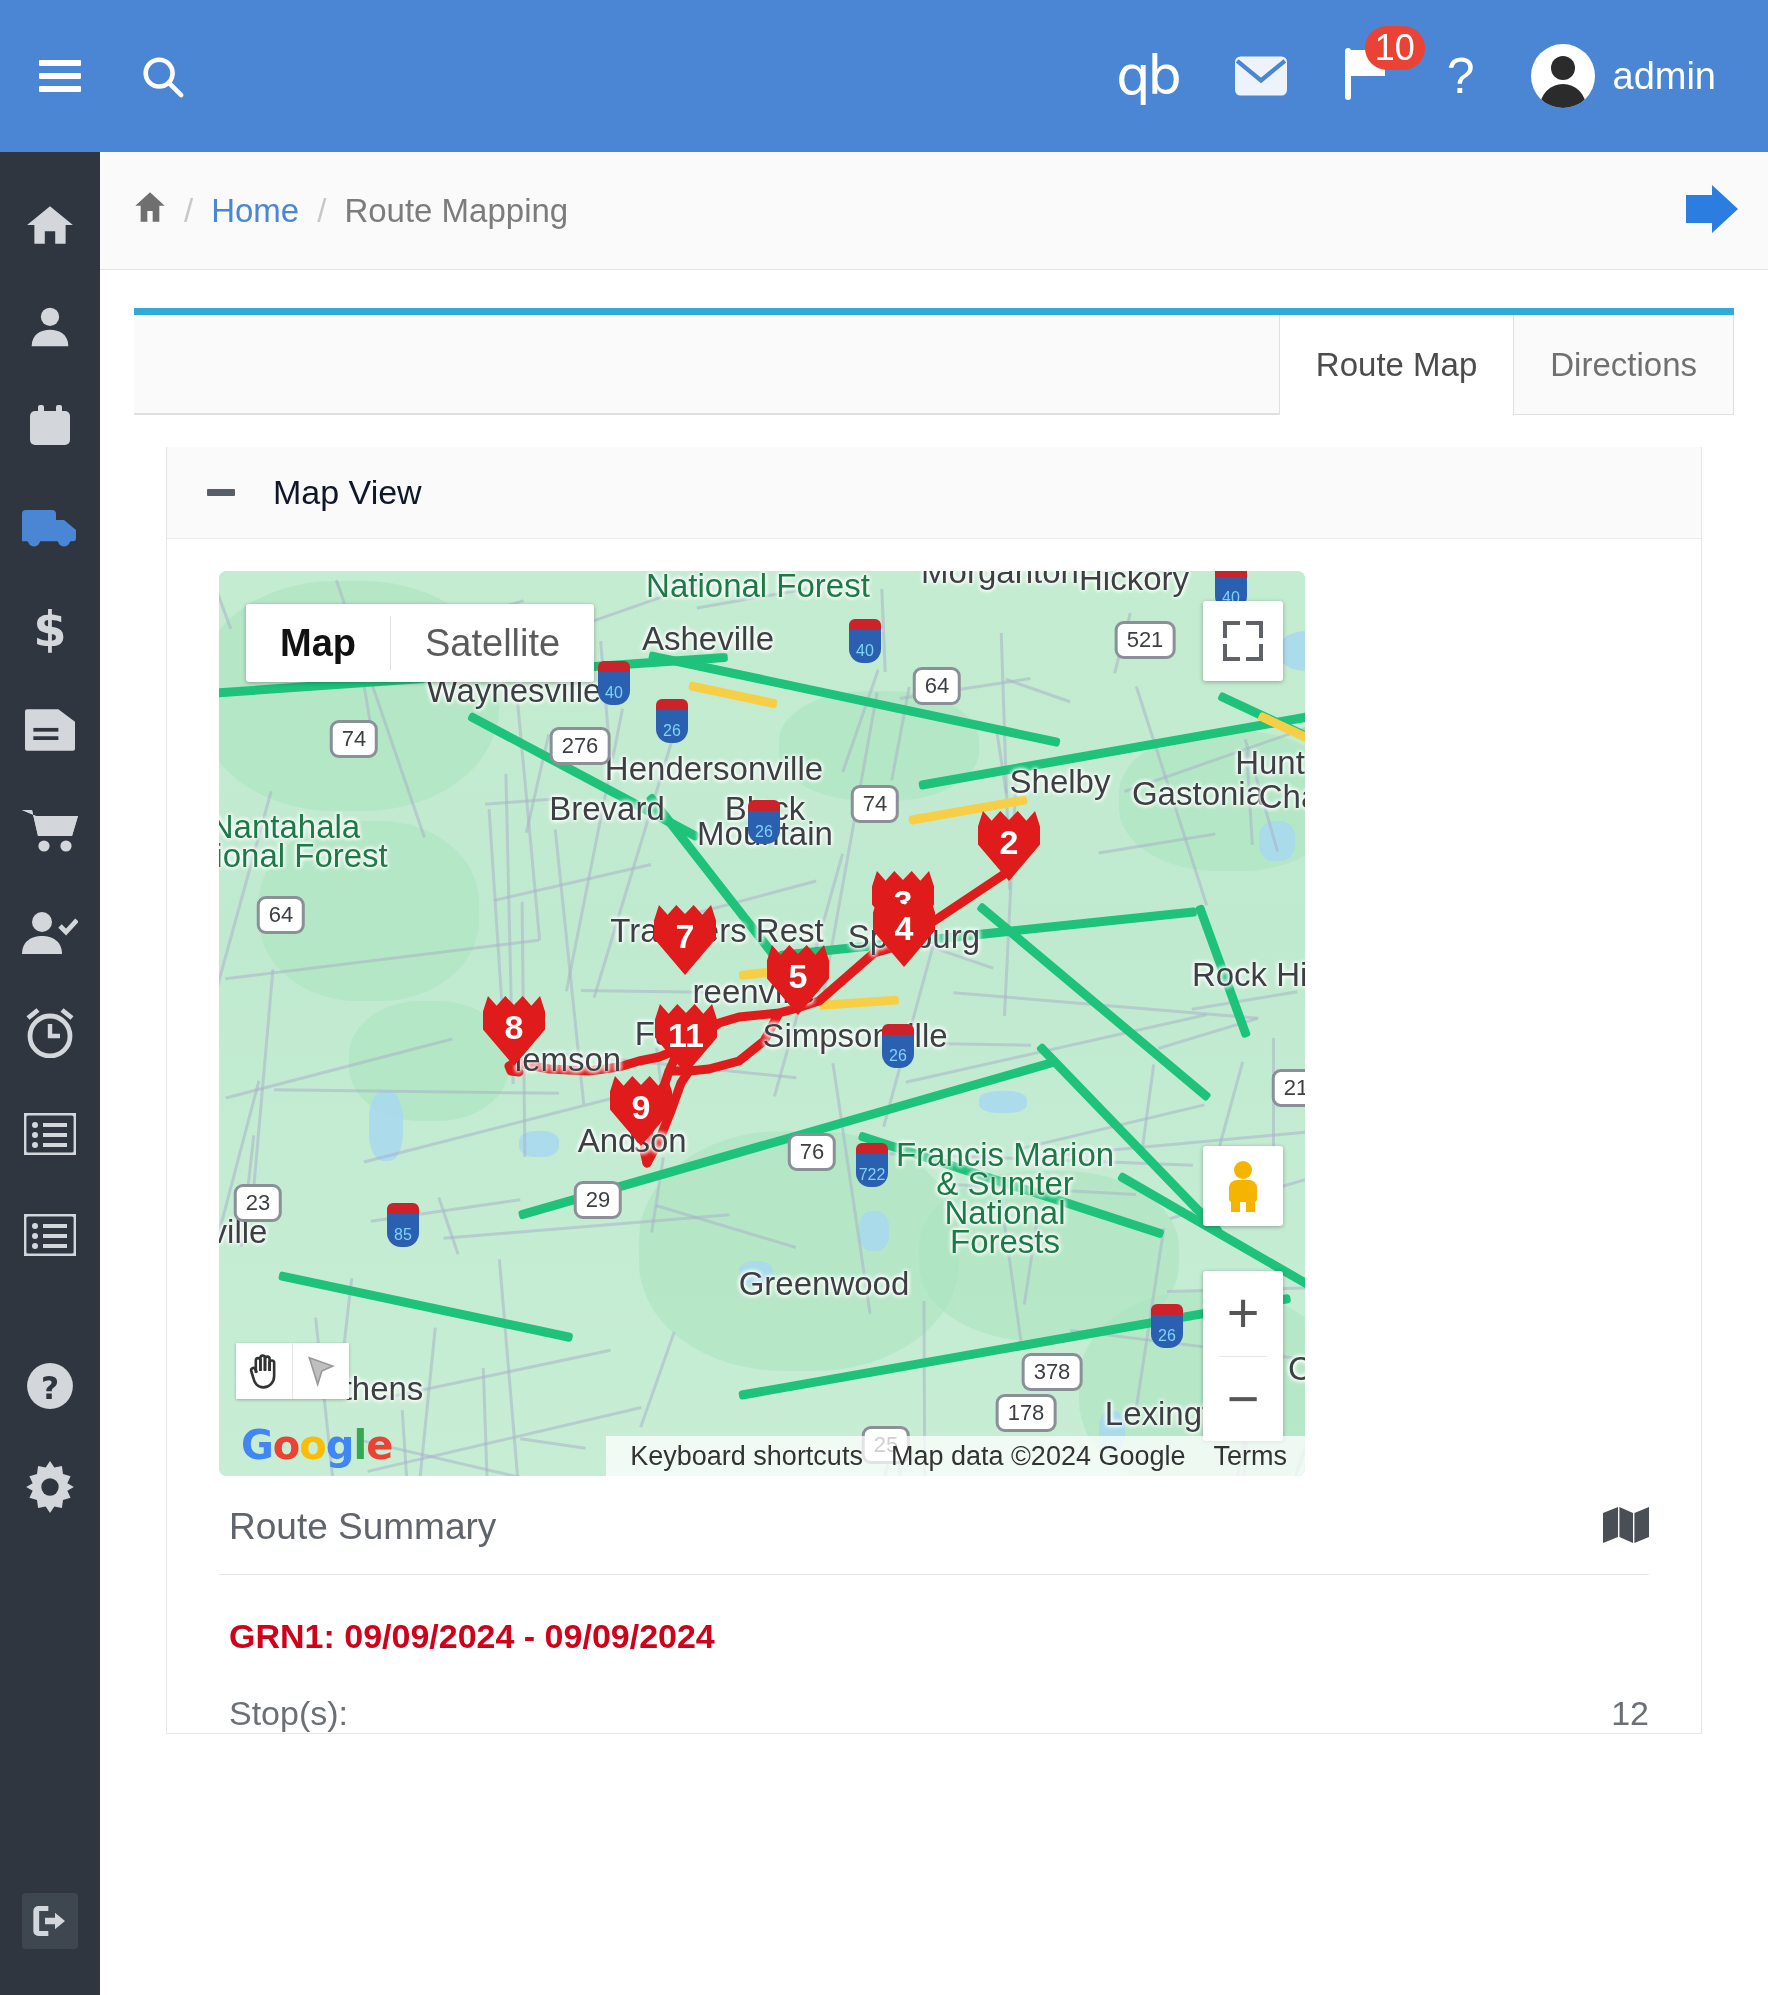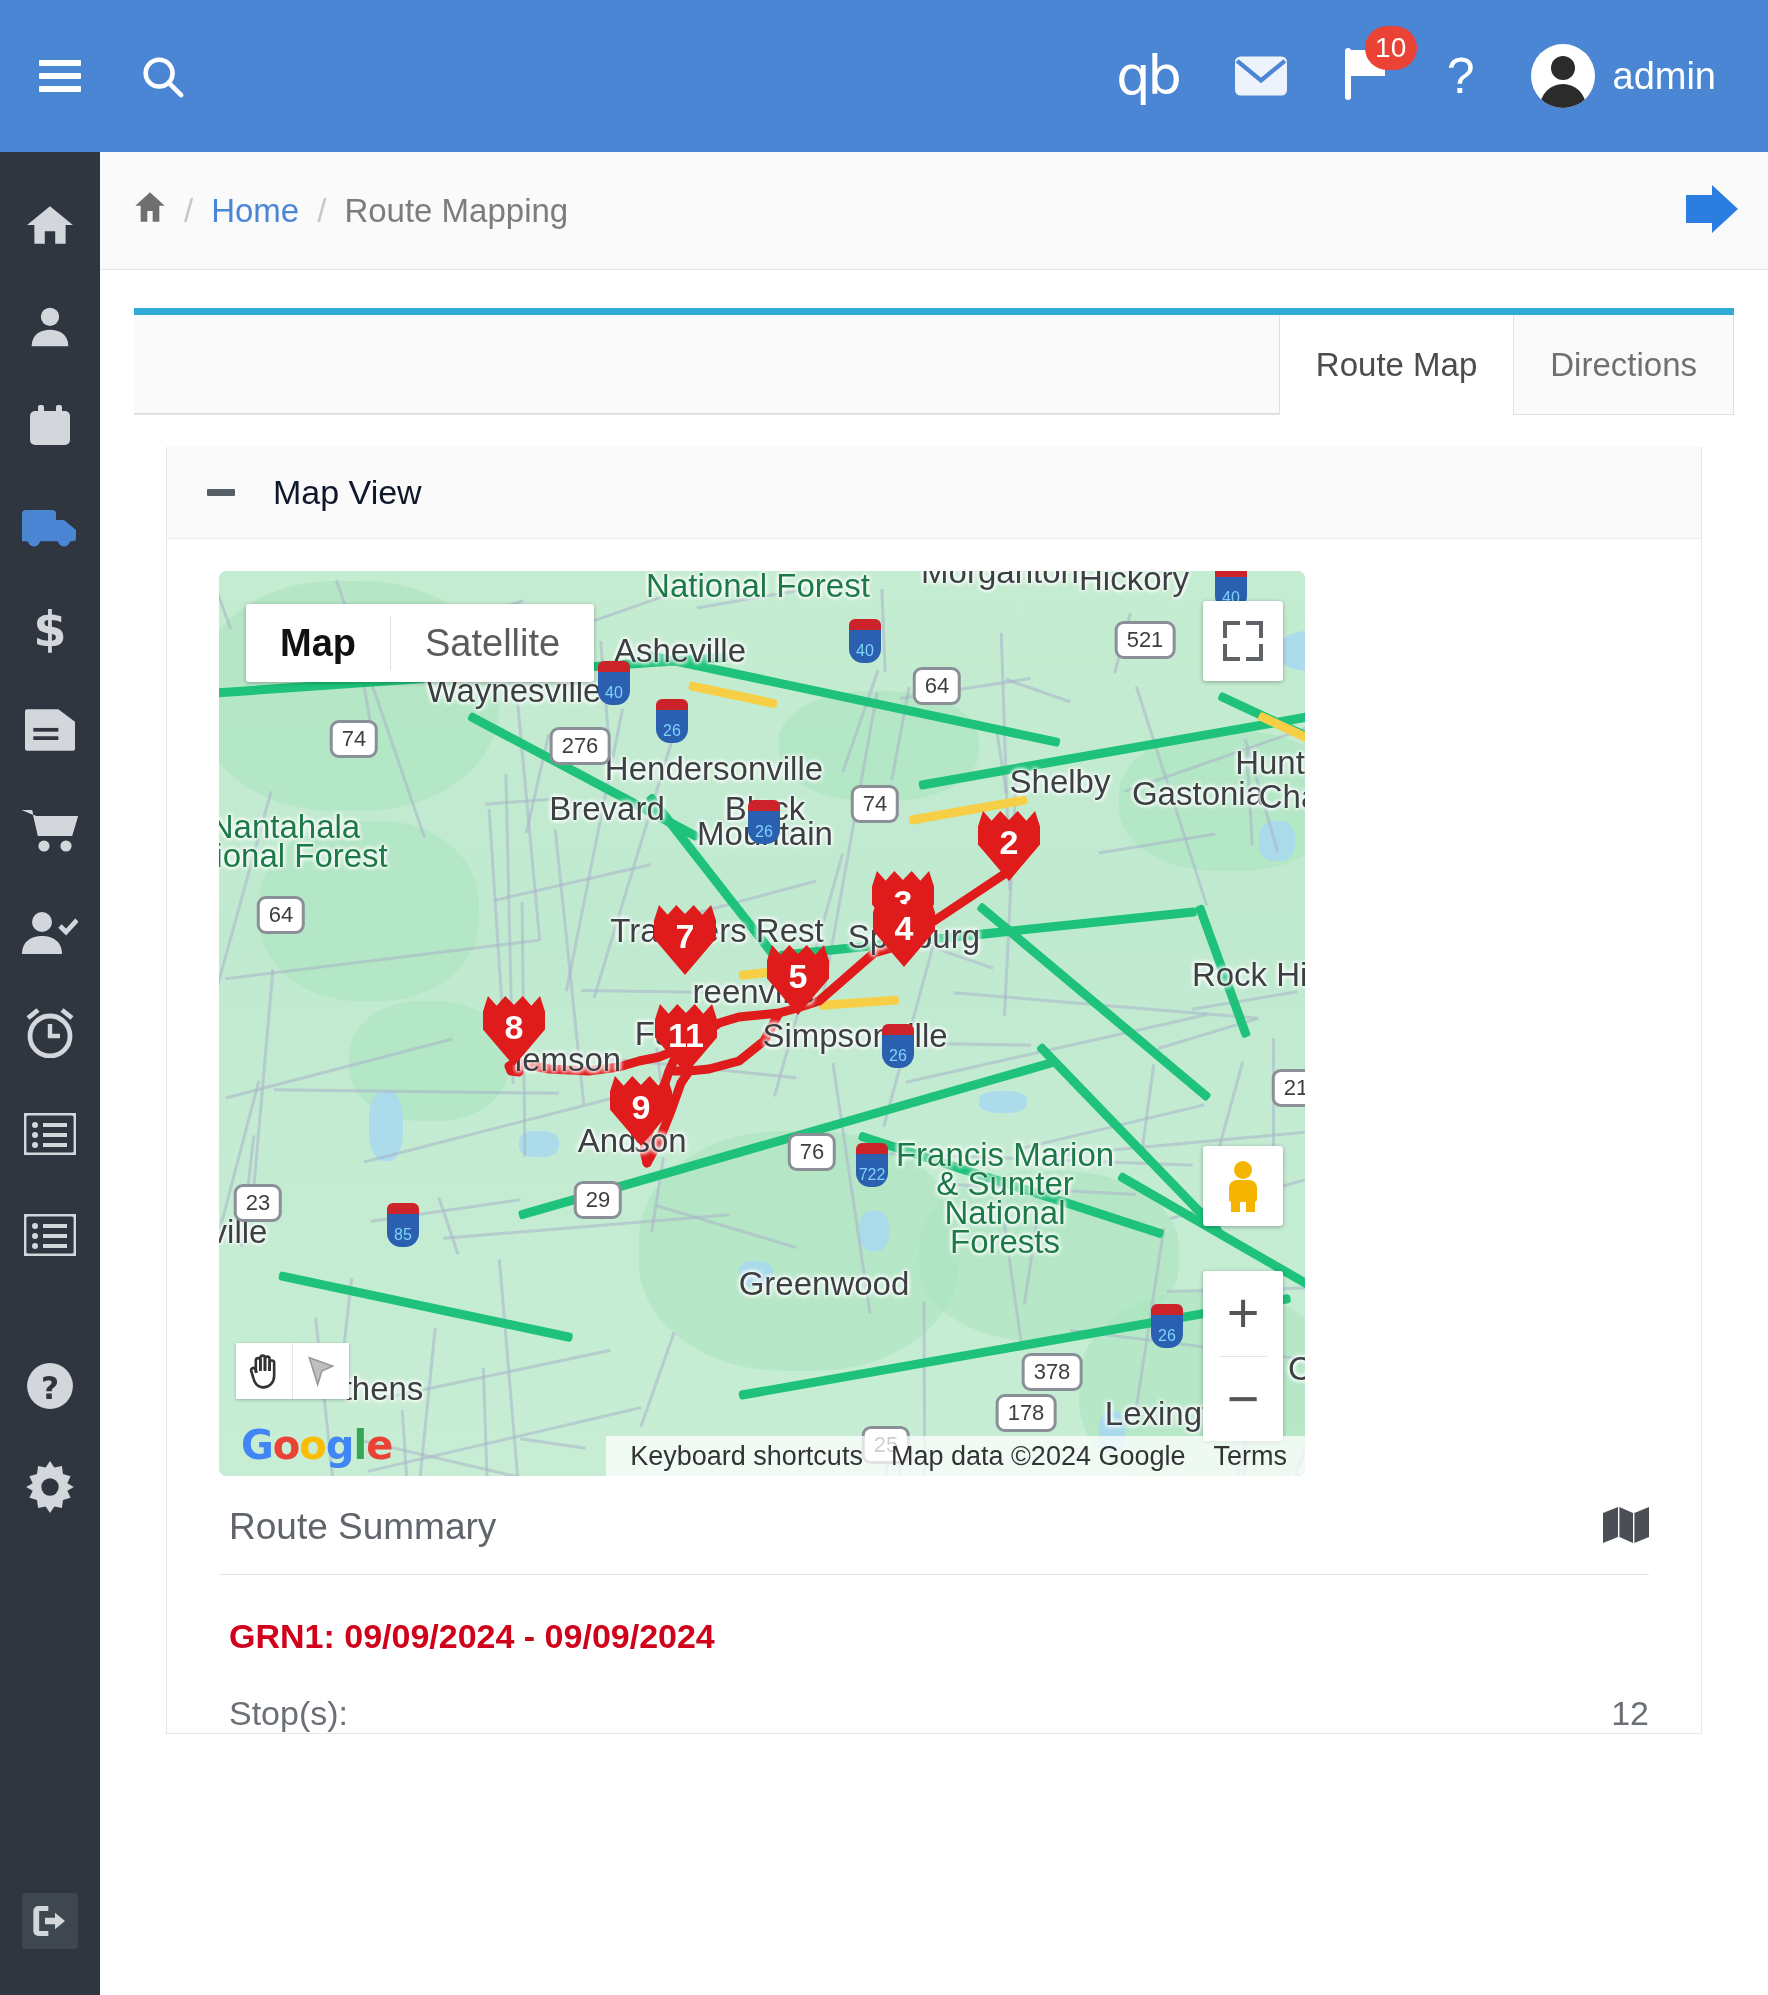--- a/index.html
+++ b/index.html
@@ -21,21 +21,21 @@
     justify-content: center; color: #fff; cursor: pointer;
   }
   .hamburger { width: 42px; height: 32px; display:flex; flex-direction: column; justify-content: space-between; }
   .hamburger i { display:block; height: 6px; background: #fff; border-radius: 1px; }
   .tb-right { margin-left: auto; display: flex; align-items: center; gap: 56px; padding-right: 52px; }
   .qb-logo { font-size: 54px; font-weight: 400; color: #fff; letter-spacing: -3px;
              font-family: "DejaVu Sans", sans-serif; line-height: 1; cursor: pointer;}
   .flag-wrap { position: relative; cursor: pointer; }
   .badge {
     position: absolute; top: -22px; left: 22px; min-width: 52px; height: 44px;
-    background: #ea4335; color: #fff; border-radius: 26px; font-size: 28px;
+    background: #ea4335; color: #fff; border-radius: 26px; font-size: 36px;
     display: flex; align-items: center; justify-content: center; font-weight: 400;
     padding: 0 10px;
   }
   .qmark { font-size: 50px; color: #fff; font-weight: 400; cursor: pointer; }
   .avatar-block { display: flex; align-items: center; gap: 18px; cursor: pointer; }
   .avatar {
     width: 64px; height: 64px; border-radius: 50%; background: #fff;
     overflow: hidden; position: relative; flex: none;
   }
   .avatar .head { position: absolute; width: 24px; height: 24px; border-radius: 50%;
@@ -532,21 +532,21 @@
               <div class="route-path" id="routepath">
                   <svg width="1086" height="905" style="position: absolute; left: 0px; top: 0px;">
                     <path d="M 790 300 L 700 360 L 690 372 L 655 382 L 600 430 L 575 438 L 560 442 L 520 446 L 500 452 L 475 470 L 460 478 L 440 486 L 420 490 L 400 496 L 370 500 L 330 498 L 300 492 L 295 492 L 290 495 L 292 500 L 300 501 M 460 478 L 450 500 L 440 530 L 430 560 L 425 580 L 428 592 M 560 442 L 545 470 L 520 490 L 490 498 L 470 500 L 450 500" stroke="#e01b1b" stroke-width="9" fill="none" stroke-linecap="round" stroke-linejoin="round"></path>
                     <path d="M 428 592 L 440 570 L 452 540 L 462 512 L 470 500" stroke="#e01b1b" stroke-width="9" fill="none" stroke-linecap="round"></path>
                   </svg>
                 </div>
               <div id="maplabels">
                   <div class="map-label big park" style="left: 539px; top: 15px; transform: translate(-50%, -50%);">National Forest</div>
                   <div class="map-label big" style="left: 781px; top: 1px; transform: translate(-50%, -50%);">Morganton</div>
                   <div class="map-label big" style="left: 915px; top: 8px; transform: translate(-50%, -50%);">Hickory</div>
-                  <div class="map-label big" style="left: 461px; top: 68px; transform: translate(-50%, -50%); margin-top: 12px;">Asheville</div>
+                  <div class="map-label big" style="left: 489px; top: 68px; transform: translate(-50%, -50%);">Asheville</div>
                   <div class="map-label big" style="left: 546px; top: 238px; transform: translate(-50%, -50%);">Black</div>
                   <div class="map-label big" style="left: 546px; top: 263px; transform: translate(-50%, -50%);">Mountain</div>
                   <div class="map-label big" style="left: 295px; top: 120px; transform: translate(-50%, -50%);">Waynesville</div>
                   <div class="map-label big" style="left: 495px; top: 198px; transform: translate(-50%, -50%);">Hendersonville</div>
                   <div class="map-label big" style="left: 388px; top: 238px; transform: translate(-50%, -50%);">Brevard</div>
                   <div class="map-label big" style="left: 841px; top: 211px; transform: translate(-50%, -50%);">Shelby</div>
                   <div class="map-label big" style="left: 979px; top: 223px; transform: translate(-50%, -50%);">Gastonia</div>
                   <div class="map-label big park" style="left: 66px; top: 256px; transform: translate(-50%, -50%);">Nantahala</div>
                   <div class="map-label big park" style="left: 78px; top: 285px; transform: translate(-50%, -50%);">tional Forest</div>
                   <div class="map-label big" style="left: 498px; top: 360px; transform: translate(-50%, -50%);">Travelers Rest</div>

